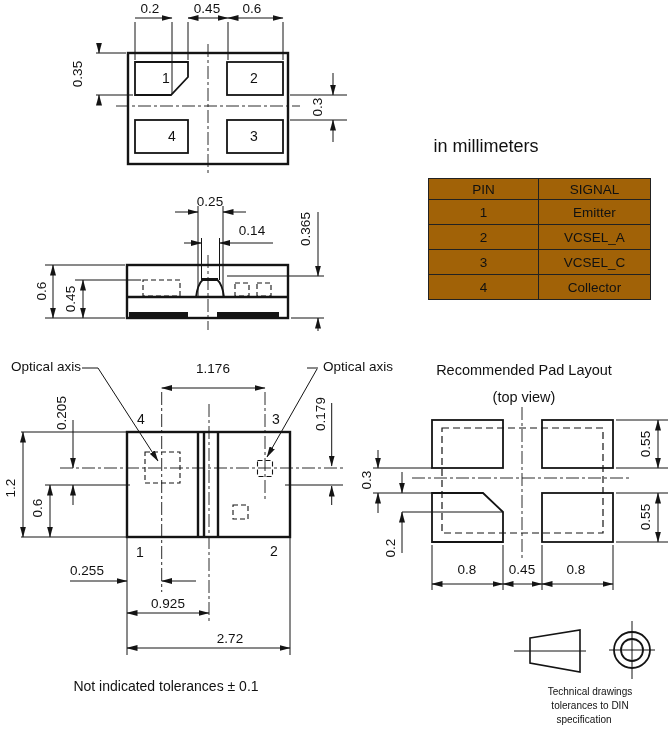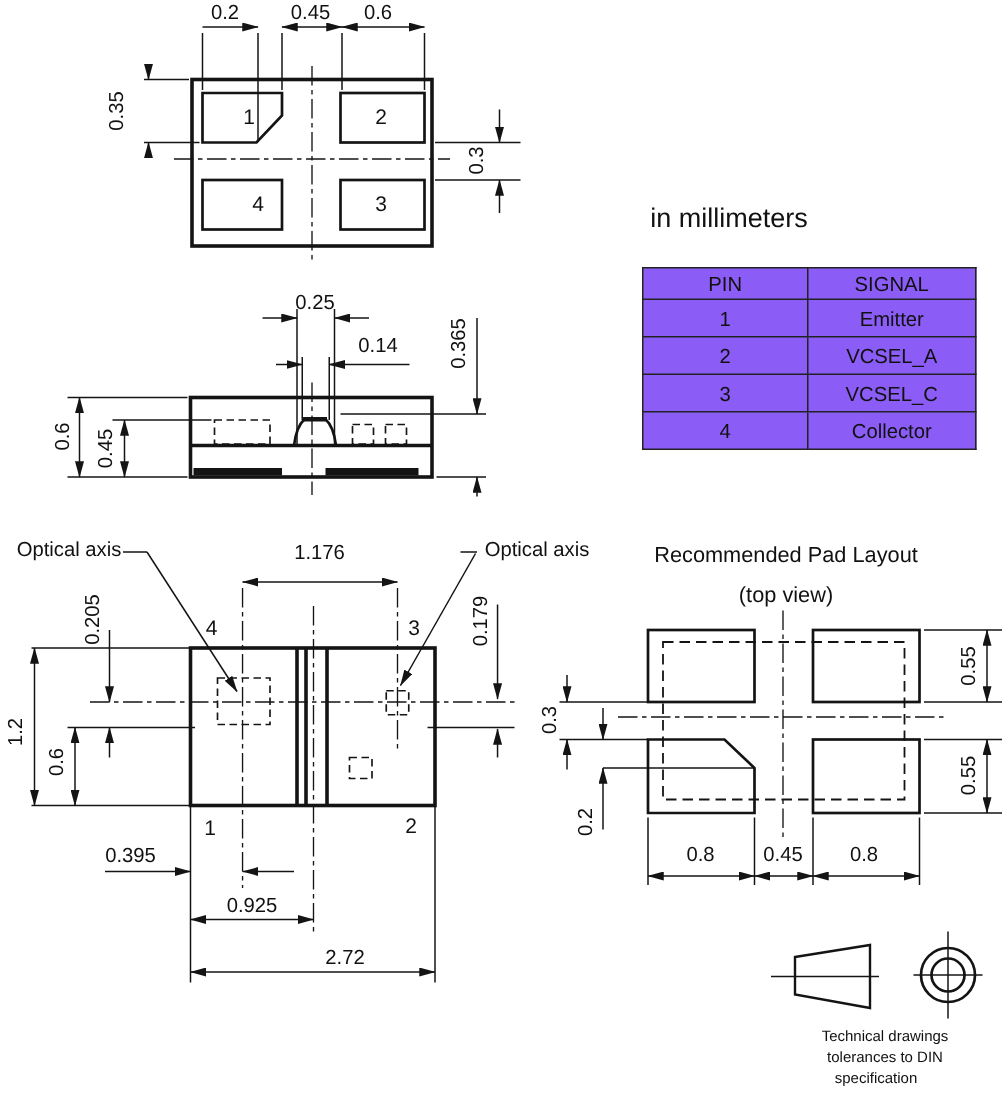--- a/index.html
+++ b/index.html
@@ -13,21 +13,21 @@
   .hd{stroke:#141414;stroke-width:1.1;fill:none;stroke-dasharray:5 3}
   .chip{stroke:#141414;stroke-width:1.2;fill:none;stroke-dasharray:7 4}
   .lbl{position:absolute;display:inline-block;transform:translate(-50%,-50%);white-space:nowrap;font-size:13.5px;line-height:1.05}
   .rot{transform:translate(-50%,-50%) rotate(-90deg)}
   .num{font-size:14px}
   .units{font-size:18px}
   .note{font-size:14px}
   .vtitle{font-size:14.5px}
   .din{font-size:10px}
   .tblwrap{position:absolute;left:428px;top:178px}
-  table{border-collapse:collapse;background:#8b5cf6}
+  table{border-collapse:collapse;background:#a16207}
   th,td{border:1.2px solid #222;font-weight:400;font-size:13.5px;text-align:center;padding:0}
   .c1{width:109px}.c2{width:111px}
   tr{height:25px}
   .hrow{height:21px}
 </style>
 </head>
 <body>
 
 <div class="stage">
 
@@ -202,23 +202,24 @@
 <span class="lbl" style="left:358px;top:367px">Optical axis</span>
 <span class="lbl" style="left:213px;top:369px">1.176</span>
 <span class="lbl rot" style="left:62px;top:413px">0.205</span>
 <span class="lbl rot" style="left:11px;top:488px">1.2</span>
 <span class="lbl rot" style="left:38px;top:508px">0.6</span>
 <span class="lbl rot" style="left:321px;top:414px">0.179</span>
 <span class="lbl num" style="left:141px;top:419px">4</span>
 <span class="lbl num" style="left:276px;top:419px">3</span>
 <span class="lbl num" style="left:140px;top:552px">1</span>
 <span class="lbl num" style="left:274px;top:551px">2</span>
-<span class="lbl" style="left:87px;top:571px">0.395</span>
+<span class="lbl" style="left:87px;top:571px">0.255</span>
 <span class="lbl" style="left:168px;top:604px">0.925</span>
 <span class="lbl" style="left:230px;top:639px">2.72</span>
+<span class="lbl note" style="left:166px;top:686px">Not indicated tolerances ± 0.1</span>
 
 <span class="lbl vtitle" style="left:524px;top:371px">Recommended Pad Layout</span>
 
 <span class="lbl units" style="left:486px;top:146px">in millimeters</span>
 <span class="lbl vtitle" style="left:524px;top:398px">(top view)</span>
 <span class="lbl rot" style="left:367px;top:480px">0.3</span>
 <span class="lbl rot" style="left:391px;top:548px">0.2</span>
 <span class="lbl rot" style="left:646px;top:444px">0.55</span>
 <span class="lbl rot" style="left:646px;top:517px">0.55</span>
 <span class="lbl" style="left:467px;top:570px">0.8</span>

